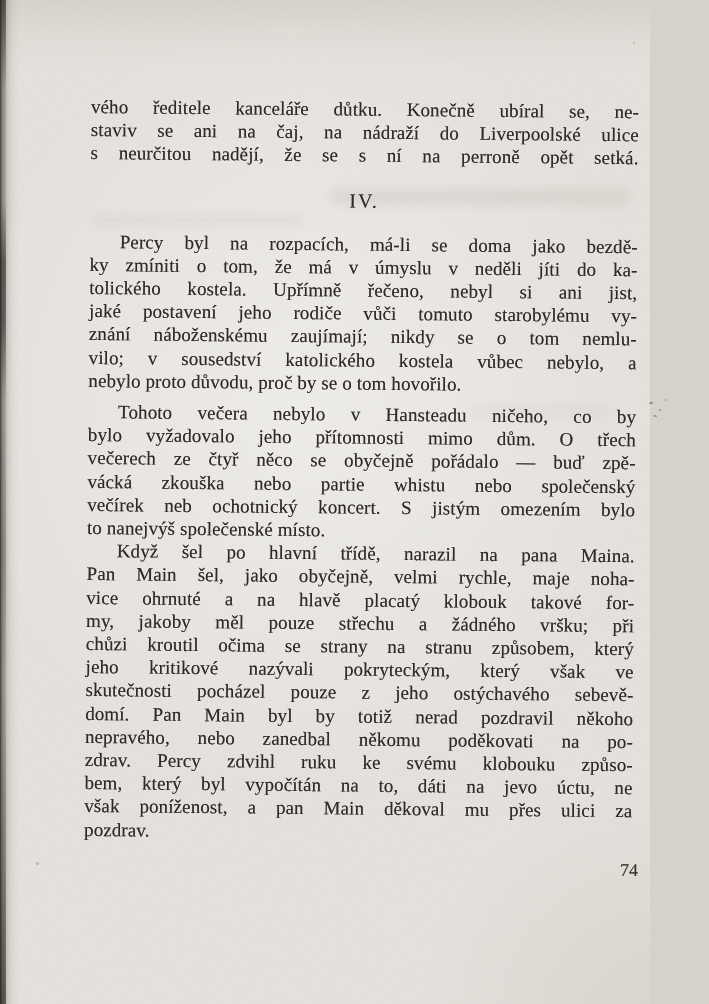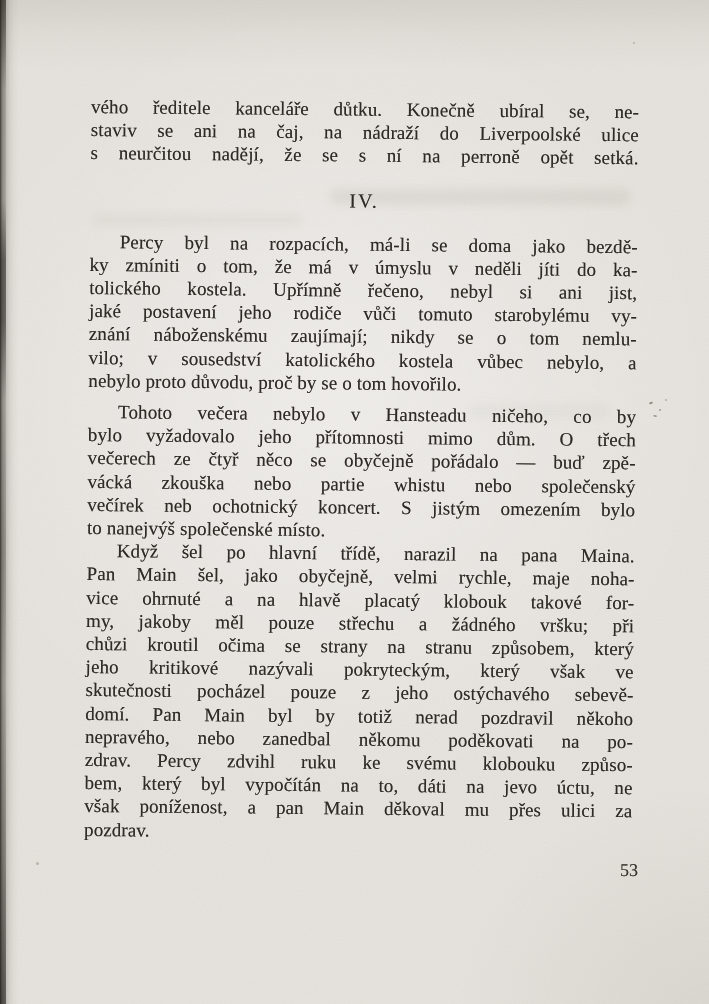--- a/index.html
+++ b/index.html
@@ -5,29 +5,30 @@
   html, body {
     margin: 0;
     padding: 0;
     width: 709px;
     height: 1004px;
     overflow: hidden;
     background: #d8d5cf;
   }
   .page {
     position: relative;
-    width: 709px;
+    width: 638px;
     height: 1004px;
     background:
       radial-gradient(ellipse 75% 55% at 47% 40%, rgba(255,255,255,0.42), rgba(255,255,255,0) 72%),
       linear-gradient(180deg, rgba(120,113,100,0.14) 0px, rgba(120,113,100,0.05) 34px, rgba(120,113,100,0) 70px),
       radial-gradient(ellipse 60% 40% at 100% 102%, rgba(110,102,88,0.10), rgba(0,0,0,0) 60%),
       #e7e4df;
     font-family: "Liberation Serif", "DejaVu Serif", serif;
     color: #2e2b26;
+    padding-left: 12px;
   }
 
   
   .grain {
     position: absolute;
     inset: 0;
     width: 709px;
     height: 1004px;
     pointer-events: none;
   }
@@ -180,15 +181,15 @@
       <div class="line">domí. Pan Main byl by totiž nerad pozdravil někoho</div>
       <div class="line">nepravého, nebo zanedbal někomu poděkovati na po-</div>
       <div class="line">zdrav. Percy zdvihl ruku ke svému klobouku způso-</div>
       <div class="line">bem, který byl vypočítán na to, dáti na jevo úctu, ne</div>
       <div class="line">však poníženost, a pan Main děkoval mu přes ulici za</div>
       <div class="line last">pozdrav.</div>
     </div>
 
   </div>
 
-  <div class="page-number">53</div>
+  <div class="page-number">74</div>
 
 </div>
 
 </body></html>

